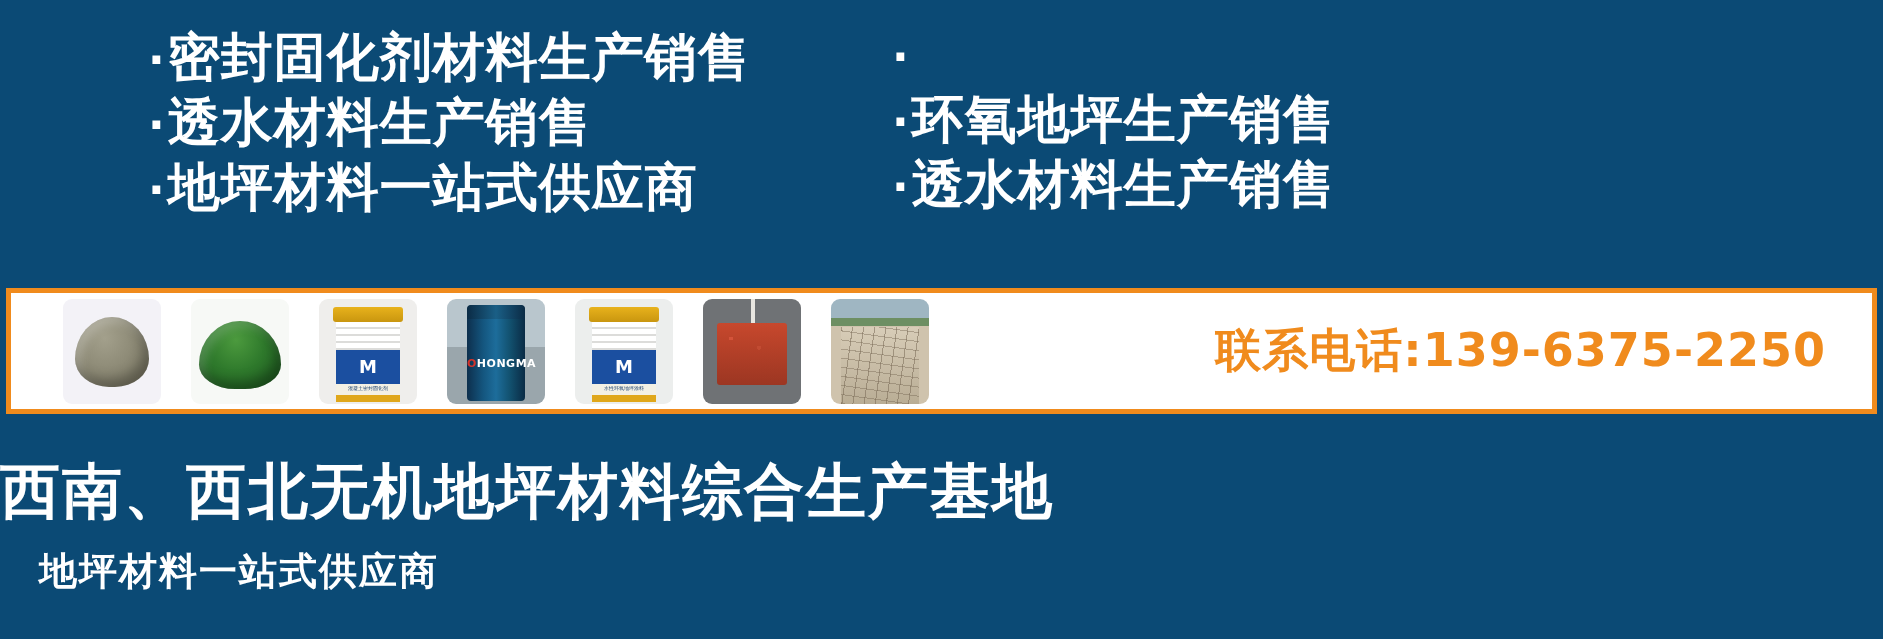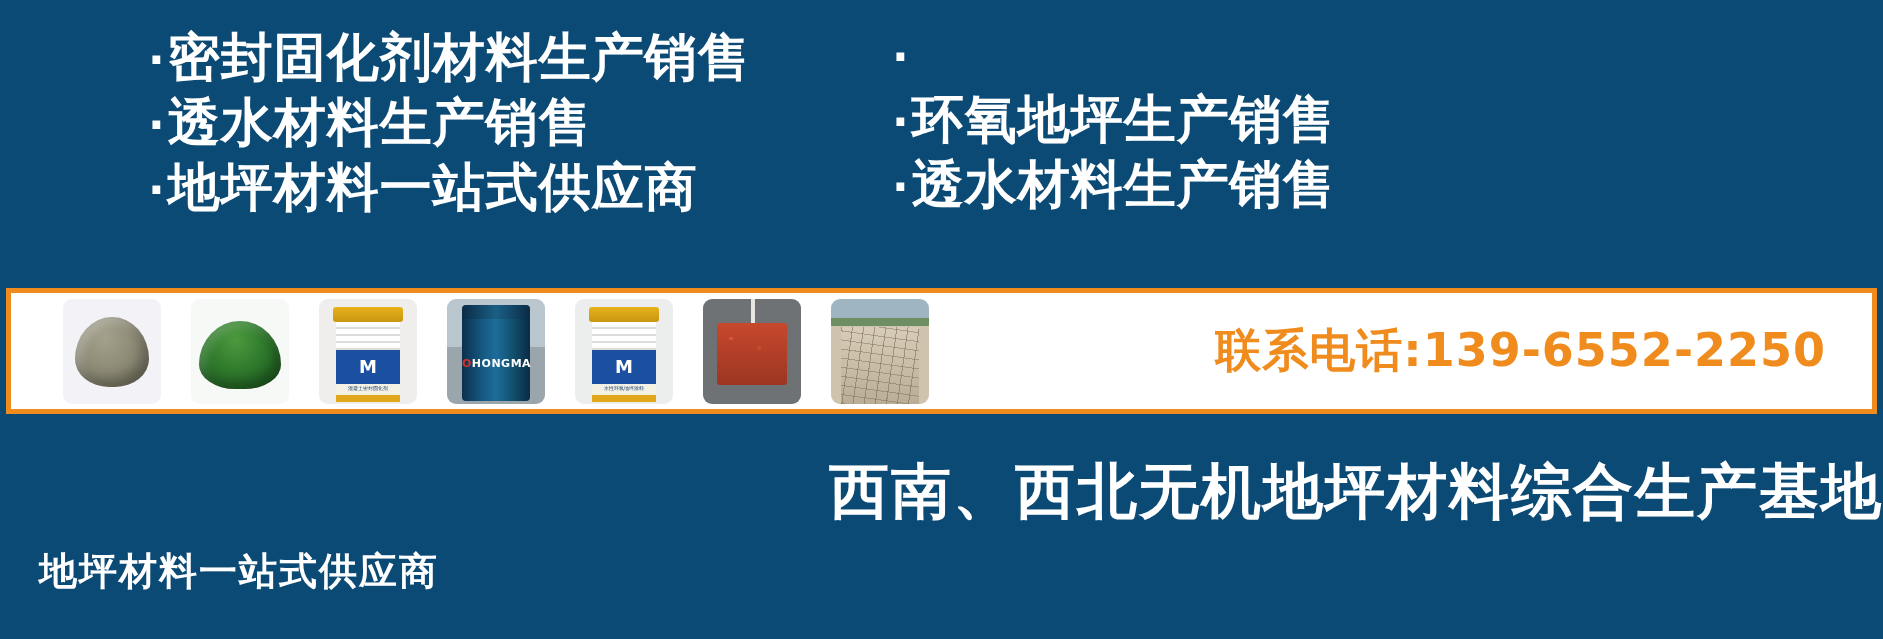--- a/index.html
+++ b/index.html
@@ -181,21 +181,21 @@
   .t-pail-seal { background: #efeeec; }
   .t-pail-epoxy { background: #eceeed; }
 
   
   .t-drum { background: linear-gradient(#b9c6cd 0 46%, #9aa6ac 46% 100%); }
   .t-drum .drumbody {
     position: absolute;
     left: 50%;
     transform: translateX(-50%);
     top: 6px;
-    width: 68px;
+    width: 58px;
     height: 96px;
     border-radius: 5px 5px 4px 4px;
     background: linear-gradient(90deg,#0d2f4d 0%, #14567f 28%, #1d6d9b 50%, #12516f 74%, #0a2b45 100%);
   }
   .t-drum .drumtop {
     position: absolute;
     top: 0; left: 0; right: 0;
     height: 14px;
     background: linear-gradient(90deg,#0b2b45,#1a5f86,#0b2b45);
     border-radius: 4px 4px 0 0;
@@ -258,21 +258,21 @@
     white-space: nowrap;
     font-family: "DejaVu Sans", "Liberation Sans", sans-serif;
   }
 
   
   .headline {
     position: absolute;
     left: 0;
     top: 455px;
     width: 1883px;
-    text-align: right;
+    text-align: left;
     color: #ffffff;
     font-size: 60px;
     font-weight: bold;
     letter-spacing: 2px;
     line-height: 72px;
     white-space: nowrap;
     font-family: "DejaVu Sans", "Liberation Sans", sans-serif;
   }
   .subhead {
     position: absolute;
@@ -370,20 +370,20 @@
       </div>
 
       <div class="thumb t-redagg">
         <div class="stick"></div>
       </div>
 
       <div class="thumb t-path"></div>
 
     </div>
 
-    <div class="phone">联系电话:139-6552-2250</div>
+    <div class="phone">联系电话:139-6375-2250</div>
 
   </div>
 
   <div class="headline">西南、西北无机地坪材料综合生产基地</div>
   <div class="subhead">地坪材料一站式供应商</div>
 
 </div>
 
 </body></html>

